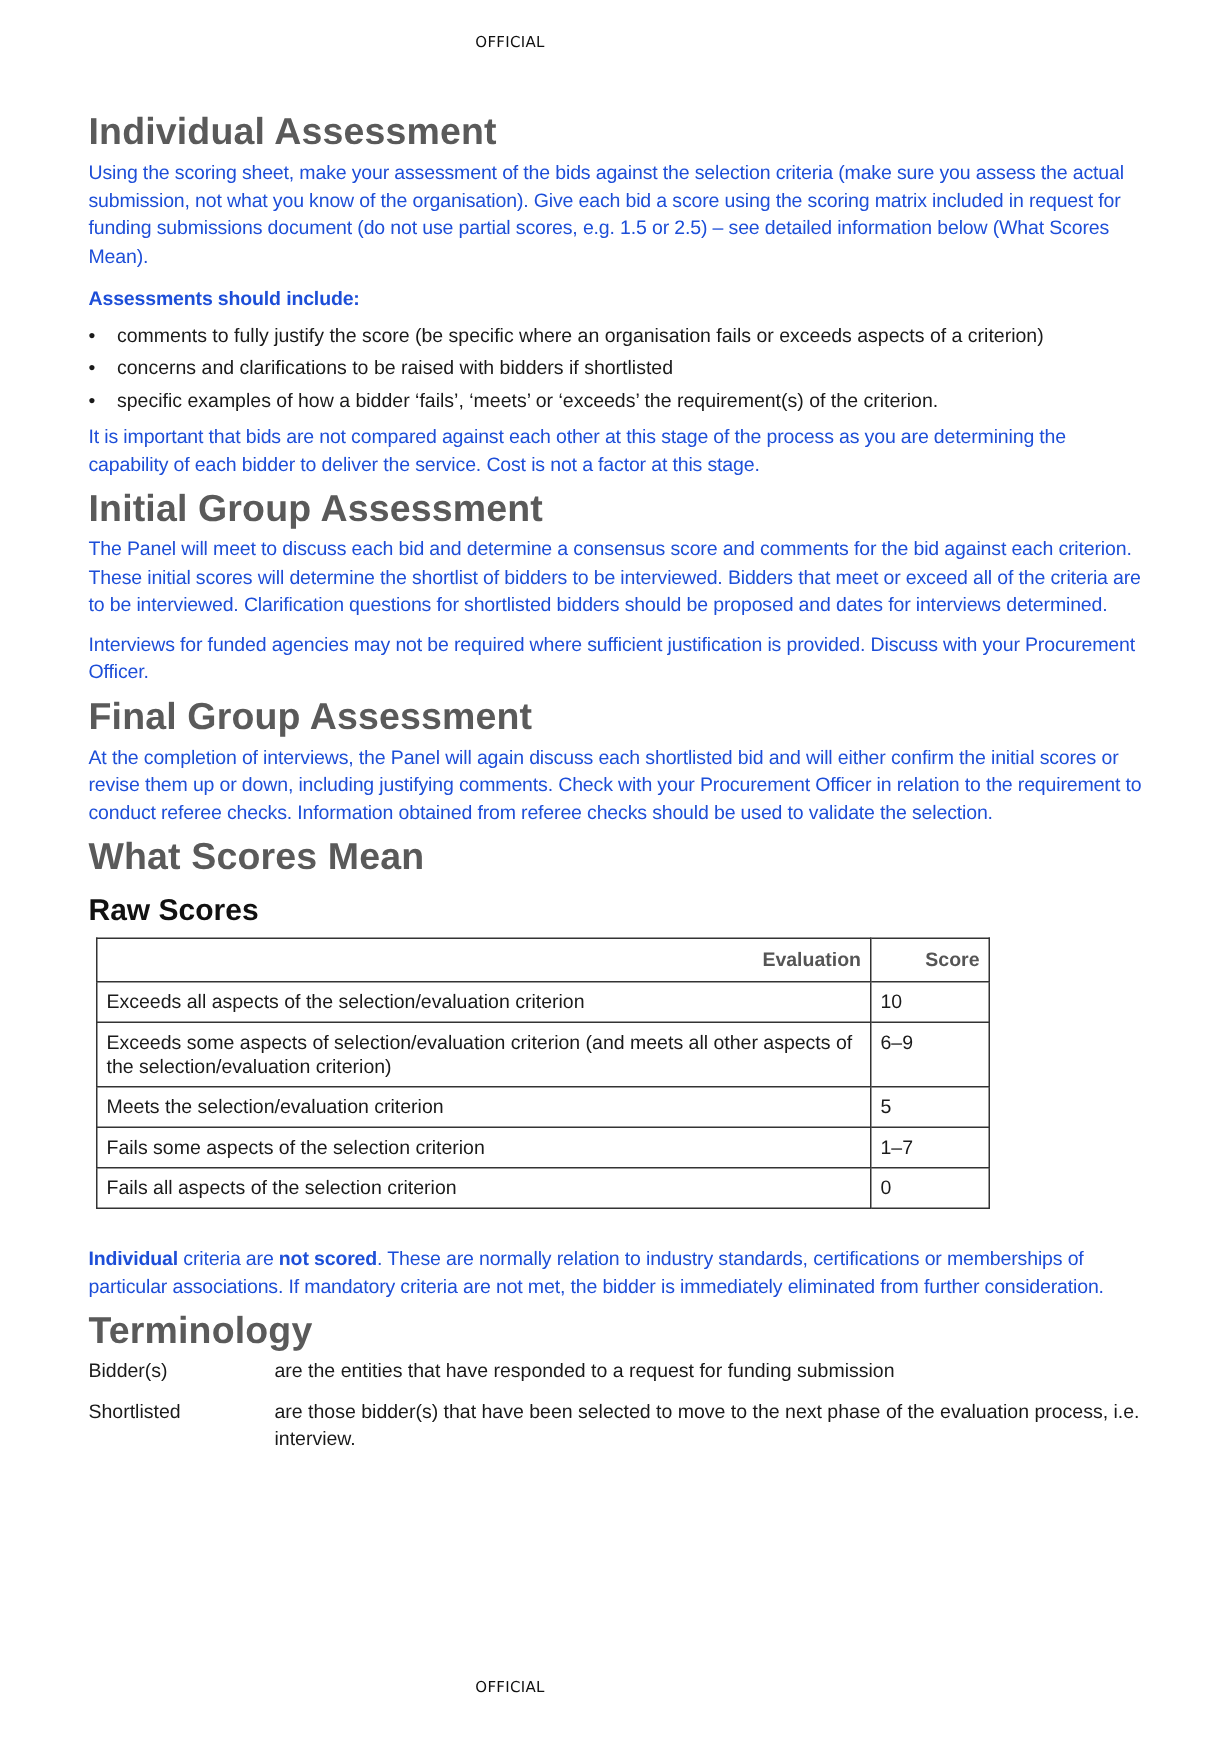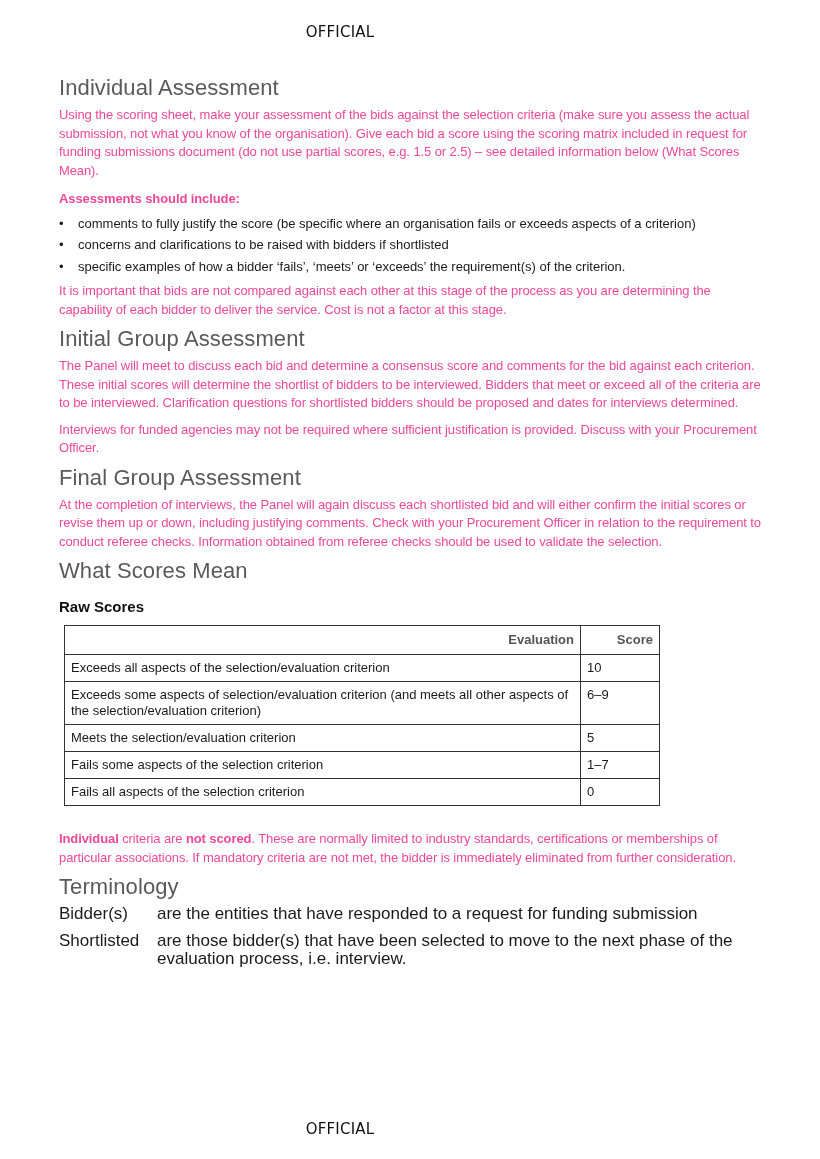--- a/index.html
+++ b/index.html
@@ -2,57 +2,57 @@
 <html><head>
 <meta charset="utf-8">
 <style>
   html, body { margin: 0; padding: 0; background: #ffffff; }
   body {
     width: 820px; height: 1159px; position: relative; overflow: hidden;
     font-family: "Liberation Sans", sans-serif; color: #1a1a1a;
   }
   .page-mark {
     position: absolute; left: 0; width: 680px; text-align: center;
-    font-family: "DejaVu Sans", sans-serif; font-size: 15px; color: #111;
+    font-family: "DejaVu Sans", sans-serif; font-size: 10px; color: #111;
     letter-spacing: 0.2px;
   }
   .page-mark.top { top: 23px; }
   .page-mark.bottom { top: 1120px; }
   .content { position: absolute; left: 59px; width: 706px; top: 76px; }
   h2 {
     font-family: "Liberation Sans", sans-serif;
-    font-size: 22px; font-weight: normal; color: #5a5a5a;
+    font-size: 25px; font-weight: bold; color: #5a5a5a;
     margin: 0 0 6px 0; line-height: 24px; letter-spacing: 0.1px;
   }
   p {
-    font-size: 13px; line-height: 18.5px; margin: 0 0 8px 0; color: #ec4899;
+    font-size: 13px; line-height: 18.5px; margin: 0 0 8px 0; color: #1d4ed8;
     letter-spacing: -0.1px;
   }
   .bold-label { font-weight: bold; font-size: 13px; margin: 10px 0 6px 0; }
   ul { list-style: none; margin: 0 0 6px 0; padding: 0; }
   ul li {
     position: relative; padding-left: 19px; font-size: 13px; line-height: 18.5px;
     margin-bottom: 3px;
   }
   ul li .bullet { position: absolute; left: 0; top: 0; }
   .section-gap { margin-top: 1px; }
   h3 {
-    font-size: 15px; font-weight: bold; color: #111; margin: 14px 0 8px 0; line-height: 20px;
+    font-size: 20px; font-weight: bold; color: #111; margin: 14px 0 8px 0; line-height: 20px;
   }
   table {
     border-collapse: collapse; width: 596px; margin: 0 0 24px 5px;
     border: 1.5px solid #333;
   }
   th, td {
     border: 1px solid #333; font-size: 13px; line-height: 16px;
     padding: 5px 6px 5px 6px; text-align: left; vertical-align: top;
   }
   th { font-weight: bold; color: #555; padding-top: 6px; padding-bottom: 6px; text-align: right; }
   td.score, th.score { width: 66px; }
-  .term-row { display: flex; font-size: 17px; line-height: 18.5px; margin-bottom: 8px; }
+  .term-row { display: flex; font-size: 13px; line-height: 18.5px; margin-bottom: 8px; gap: 26px; }
   .term-row .term { width: 98px; flex-shrink: 0; }
   .term-row .def { flex: 1; }
 </style>
 </head>
 <body>
 
 <div class="page-mark top">OFFICIAL</div>
 
 <div class="content">
 
@@ -105,21 +105,21 @@
         <tr>
           <td>Fails some aspects of the selection criterion</td>
           <td class="score">1–7</td>
         </tr>
         <tr>
           <td>Fails all aspects of the selection criterion</td>
           <td class="score">0</td>
         </tr>
       </tbody>
     </table>
-    <p><b>Individual</b><span> criteria are </span><b>not scored</b><span>. These are normally limited to industry standards, certifications or memberships of particular associations. If mandatory criteria are not met, the bidder is immediately eliminated from further consideration.</span></p>
+    <p><b>Individual</b><span> criteria are </span><b>not scored</b><span>. These are normally relation to industry standards, certifications or memberships of particular associations. If mandatory criteria are not met, the bidder is immediately eliminated from further consideration.</span></p>
   </section>
 
   <section class="section-gap">
     <h2>Terminology</h2>
     <div class="term-row">
       <div class="term">Bidder(s)</div>
       <div class="def">are the entities that have responded to a request for funding submission</div>
     </div>
     <div class="term-row">
       <div class="term">Shortlisted</div>

